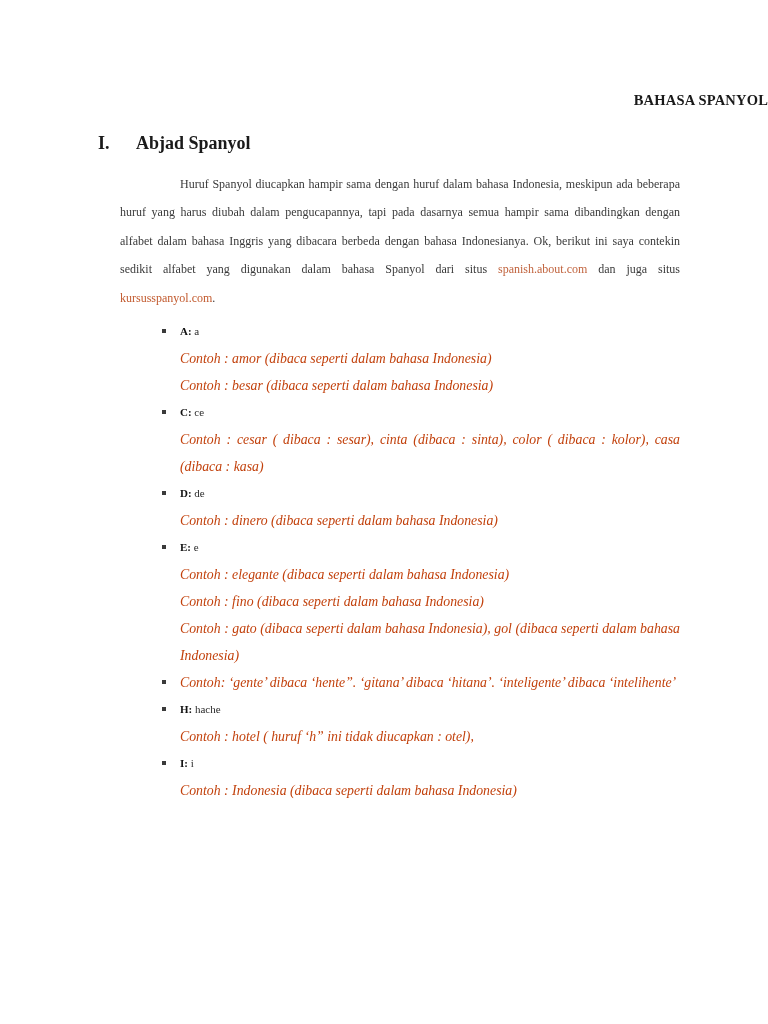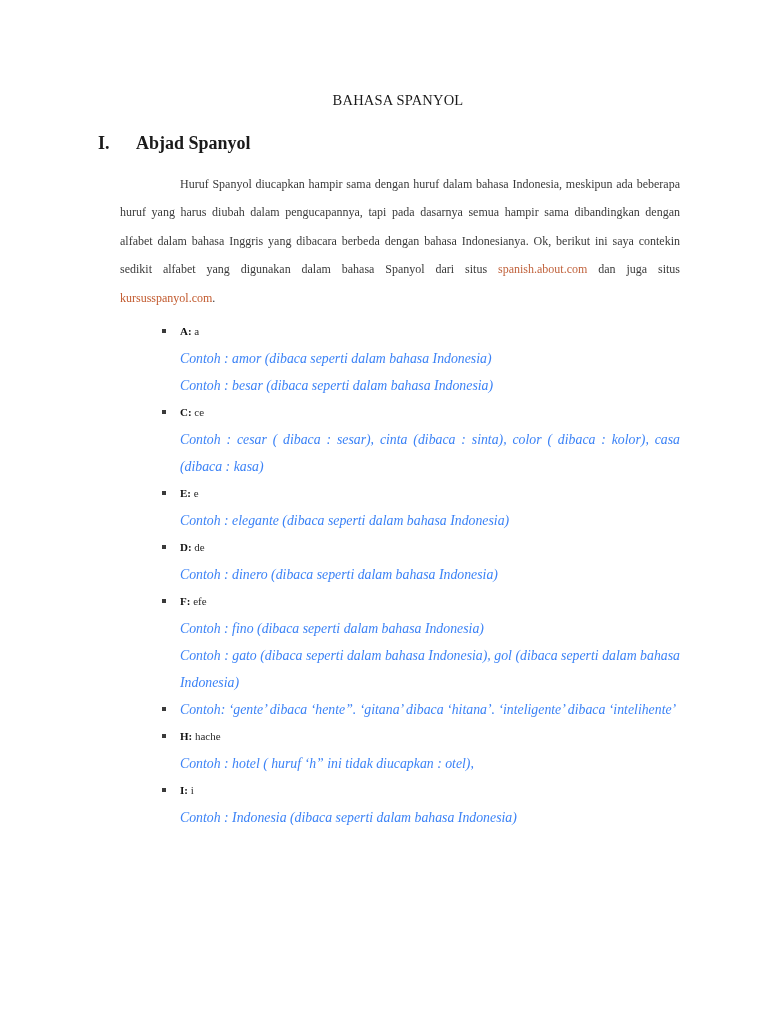--- a/index.html
+++ b/index.html
@@ -22,22 +22,22 @@
     inset: 0;
     background: #ffffff;
   }
 
   
   .doc-title {
     position: absolute;
     left: 0;
     right: 0;
     top: 92px;
-    text-align: center;
-    font-weight: normal;
+    text-align: right;
+    font-weight: bold;
     font-size: 14.5px;
     letter-spacing: 0.2px;
     color: #1a1a1a;
     margin-left: 28px;
   }
 
   
   .section-heading {
     position: absolute;
     left: 98px;
@@ -112,21 +112,21 @@
   .entry-head.rule {
     font-weight: bold;
     font-style: italic;
     font-size: 13.8px;
   }
   .entry-example {
     padding-left: 18px;
     font-style: italic;
     font-size: 13.8px;
     line-height: 27px;
-    color: #3b82f6;
+    color: #c2410c;
     text-align: justify;
     text-align-last: left;
   }
   .entry-example.wide {
     width: 500px;
   }
 </style>
 </head>
 <body>
 
@@ -155,36 +155,33 @@
 
     <li class="entry">
       <div class="entry-head">
         <span class="bullet-sq"></span><span class="entry-letter">C:</span><span class="entry-sound"> ce</span>
       </div>
       <div class="entry-example wide">Contoh : cesar ( dibaca : sesar), cinta (dibaca : sinta), color ( dibaca : kolor), casa  (dibaca : kasa)</div>
     </li>
 
     <li class="entry">
       <div class="entry-head">
+        <span class="bullet-sq"></span><span class="entry-letter">D:</span><span class="entry-sound"> de</span>
+      </div>
+      <div class="entry-example">Contoh : dinero (dibaca seperti dalam bahasa Indonesia)</div>
+    </li>
+
+    <li class="entry">
+      <div class="entry-head">
         <span class="bullet-sq"></span><span class="entry-letter">E:</span><span class="entry-sound"> e</span>
       </div>
       <div class="entry-example">Contoh : elegante (dibaca seperti dalam bahasa Indonesia)</div>
     </li>
 
     <li class="entry">
-      <div class="entry-head">
-        <span class="bullet-sq"></span><span class="entry-letter">D:</span><span class="entry-sound"> de</span>
-      </div>
-      <div class="entry-example">Contoh : dinero (dibaca seperti dalam bahasa Indonesia)</div>
-    </li>
-
-    <li class="entry">
-      <div class="entry-head">
-        <span class="bullet-sq"></span><span class="entry-letter">F:</span><span class="entry-sound"> efe</span>
-      </div>
       <div class="entry-example">Contoh : fino (dibaca seperti dalam bahasa Indonesia)</div>
     </li>
 
     <li class="entry">
       <div class="entry-example wide">Contoh : gato (dibaca seperti dalam bahasa Indonesia), gol (dibaca seperti dalam bahasa Indonesia)</div>
     </li>
 
     <li class="entry">
       <div class="entry-head rule">
         <span class="bullet-sq"></span>

